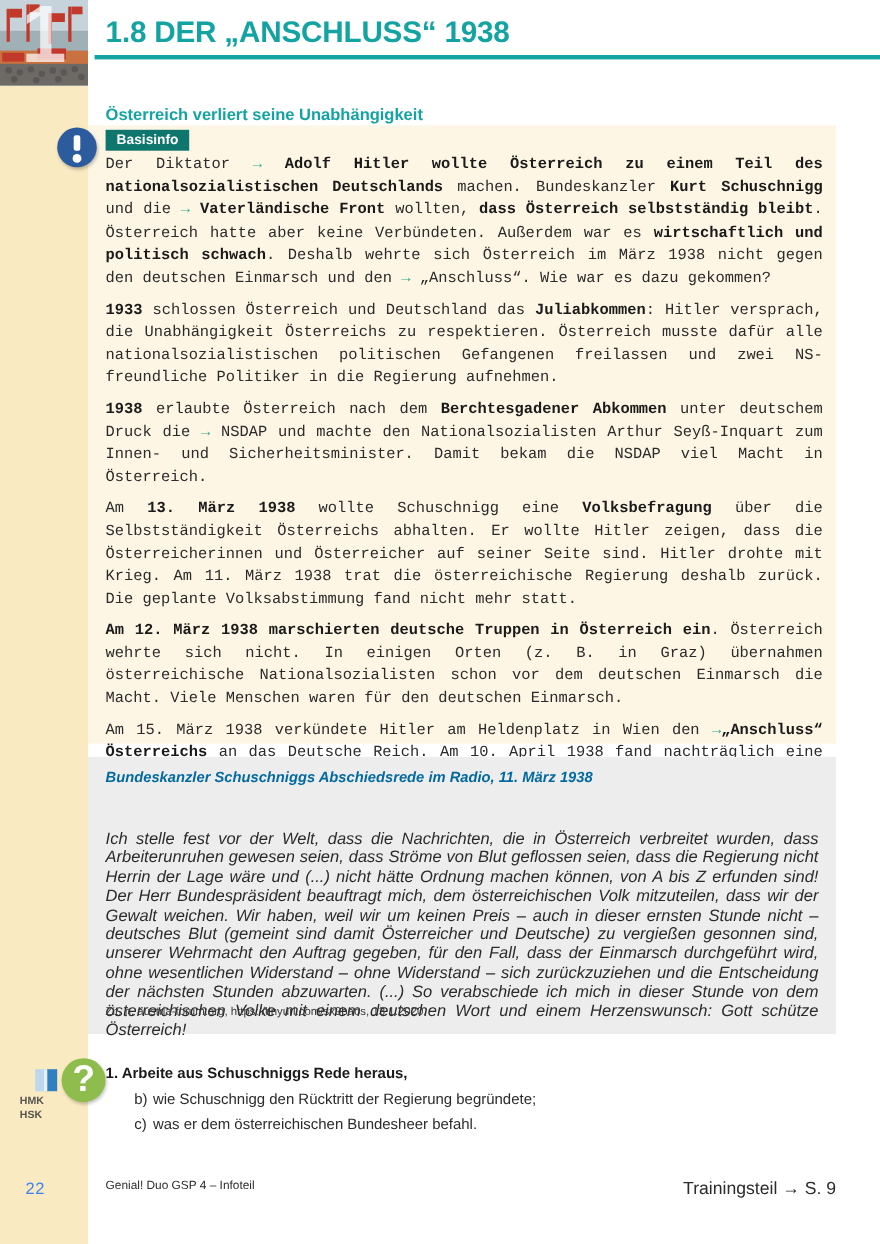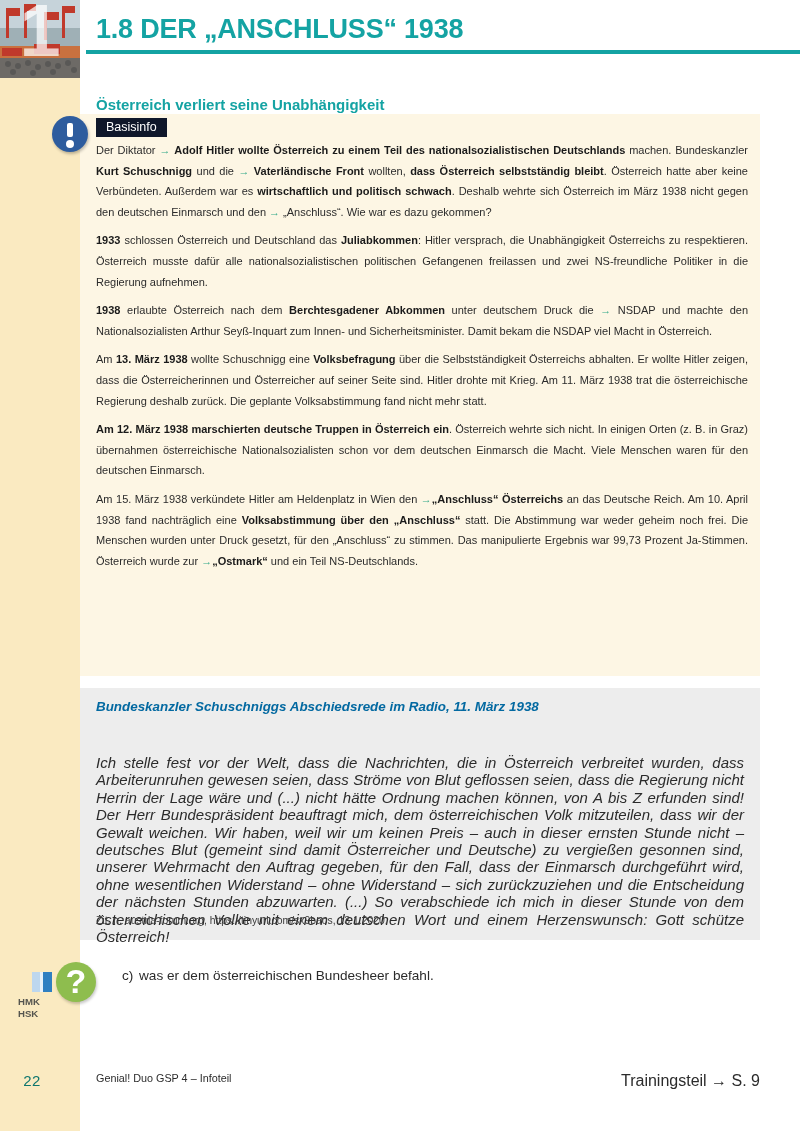--- a/index.html
+++ b/index.html
@@ -19,21 +19,21 @@
     left: 0; top: 78px;
     width: 80px; height: 1053px;
     background: #faeac1;
   }
   .page-number {
     position: absolute;
     left: 0; top: 1072px;
     width: 64px;
     text-align: center;
     font-size: 15px;
-    color: #0f766e;
+    color: #3b82f6;
     letter-spacing: .5px;
   }
 
   
   .chapter-thumb {
     position: absolute;
     left: 0; top: 0;
     width: 80px; height: 78px;
     overflow: hidden;
   }
@@ -103,34 +103,35 @@
     position: absolute;
     left: 14px; top: 24px;
     width: 8px; height: 8px;
     border-radius: 50%;
     background: #fff;
   }
   .basisinfo-badge {
     position: absolute;
     left: 96px; top: 118px;
     padding: 2px 10px 3px 10px;
-    background: #0f172a;
+    background: #0f766e;
     color: #fff;
     font-size: 12.5px;
-    font-weight: normal;
+    font-weight: bold;
   }
 
   .body-text {
     position: absolute;
     left: 96px; top: 140px;
     width: 652px;
-    font-size: 11px;
+    font-size: 14px;
     line-height: 20.6px;
     color: #2b2b2b;
     text-align: justify;
+    font-family: Liberation Mono, monospace;
   }
   .body-text p { margin: 0 0 8px 0; }
   .body-text p:last-child { margin-bottom: 0; }
   b { font-weight: bold; color: #1a1a1a; }
   .gl { color: #35a98a; font-weight: bold; }
 
   
   .source-box {
     position: absolute;
     left: 80px; top: 688px;
@@ -293,20 +294,24 @@
   <span class="pg-r"></span>
   <span class="pg-m"></span>
 </div>
 <div class="task-icon-label">
   <span>HMK</span><br>
   <span>HSK</span>
 </div>
 <div class="task-q-icon">?</div>
 
 <div class="task-list">
+  <div class="task-head">1. Arbeite aus Schuschniggs Rede heraus,</div>
+  <div class="task-sub">
+    <span class="mk">b)</span><span>wie Schuschnigg den Rücktritt der Regierung begründete;</span>
+  </div>
   <div class="task-sub">
     <span class="mk">c)</span><span>was er dem österreichischen Bundesheer befahl.</span>
   </div>
 </div>
 
 <div class="page-number">22</div>
 <div class="footer-left">Genial! Duo GSP 4 – Infoteil</div>
 <div class="footer-right">Trainingsteil → S. 9</div>
 
 </body></html>

